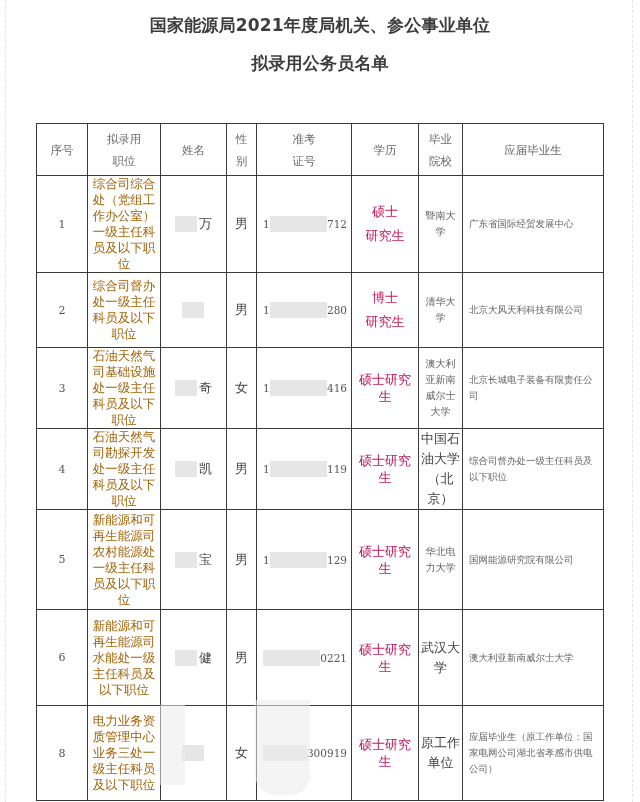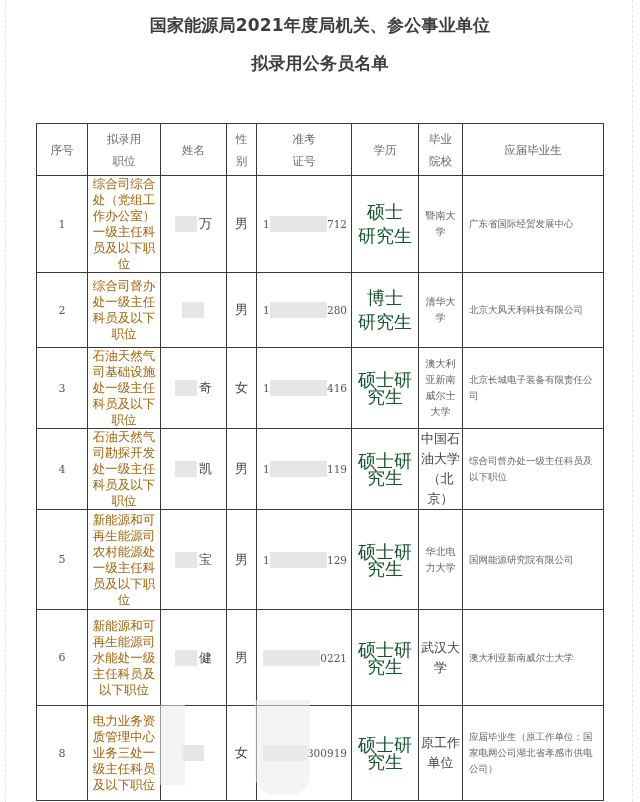--- a/index.html
+++ b/index.html
@@ -70,23 +70,23 @@
     .cell-position {
       font-size: 12.5px;
       line-height: 16px;
       color: #a16207;
     }
     .cell-name, .cell-gender {
       font-size: 13px;
       color: #444;
     }
     .cell-edu {
-      font-size: 18px;
+      font-size: 13px;
       line-height: 17px;
-      color: #14532d;
+      color: #be185d;
     }
     .cell-edu.spaced { line-height: 24px; }
     .cell-school {
       font-size: 10px;
       line-height: 16px;
       color: #666;
     }
     .cell-school.big {
       font-size: 13px;
       line-height: 20px;

